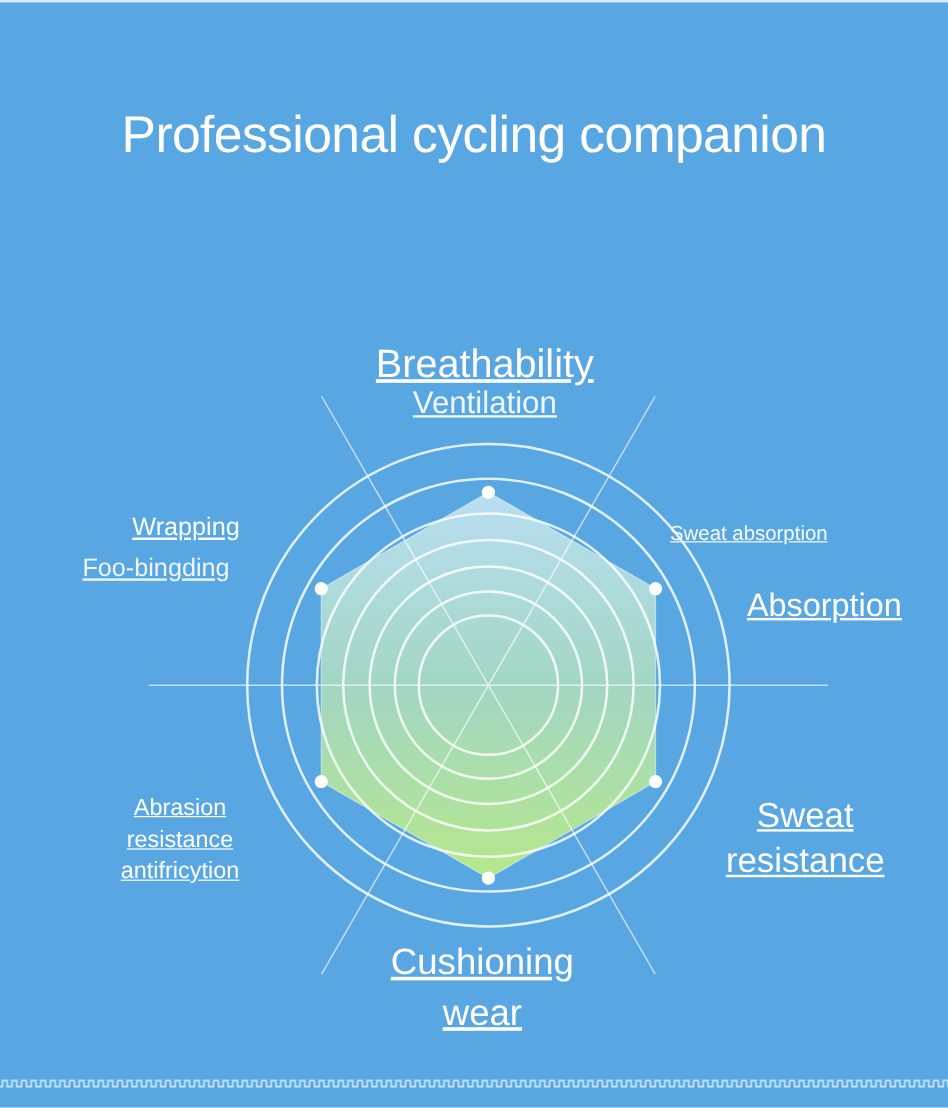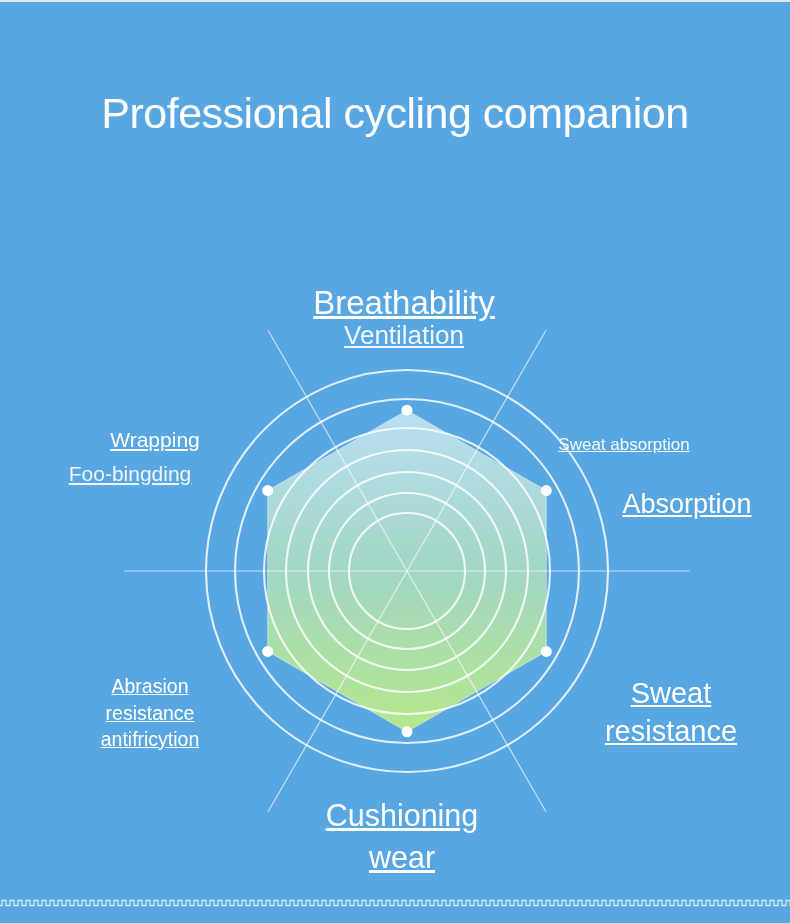--- a/index.html
+++ b/index.html
@@ -23,21 +23,21 @@
     background:#ffffff; border-radius:25px;
     display:flex; align-items:center; justify-content:center;
     box-shadow:0 5px 12px rgba(30,80,130,0.10);
   }
   .badge-label { font-size:14px; font-weight:400; letter-spacing:0.1px; }
   .radar-svg { position:absolute; left:107px; top:291px; }
   .axis-label {
     position:absolute; color:#ffffff; text-align:center;
     transform:translateX(-50%); white-space:nowrap;text-decoration:underline;
   }
-  .axis-label.wrap { white-space:normal;margin-top:13px; }
+  .axis-label.wrap { white-space:normal; }
   .lbl-breathability { left:404px; top:284px; font-size:33px; }
   .lbl-ventilation   { left:404px; top:320px; font-size:26px; color:rgba(255,255,255,0.9); }
   .lbl-wrapping      { left:155px; top:428px; font-size:21px; }
   .lbl-foobingding   { left:130px; top:462px; font-size:21px; color:rgba(255,255,255,0.9); }
   .lbl-sweat         { left:624px; top:435px; font-size:17px; color:rgba(255,255,255,0.95); }
   .lbl-absorption    { left:687px; top:461px; font-size:27px;margin-top:28px; }
   .lbl-abrasion      { left:150px; top:660px; width:132px; font-size:19.5px; line-height:26.5px; }
   .lbl-slip          { left:671px; top:661px; width:172px; font-size:29px; line-height:38px; }
   .lbl-cushioning    { left:402px; top:781px; width:200px; font-size:30.5px; line-height:42px; }
   .zigzag { position:absolute; left:0; top:897px; width:790px; height:12px; }

